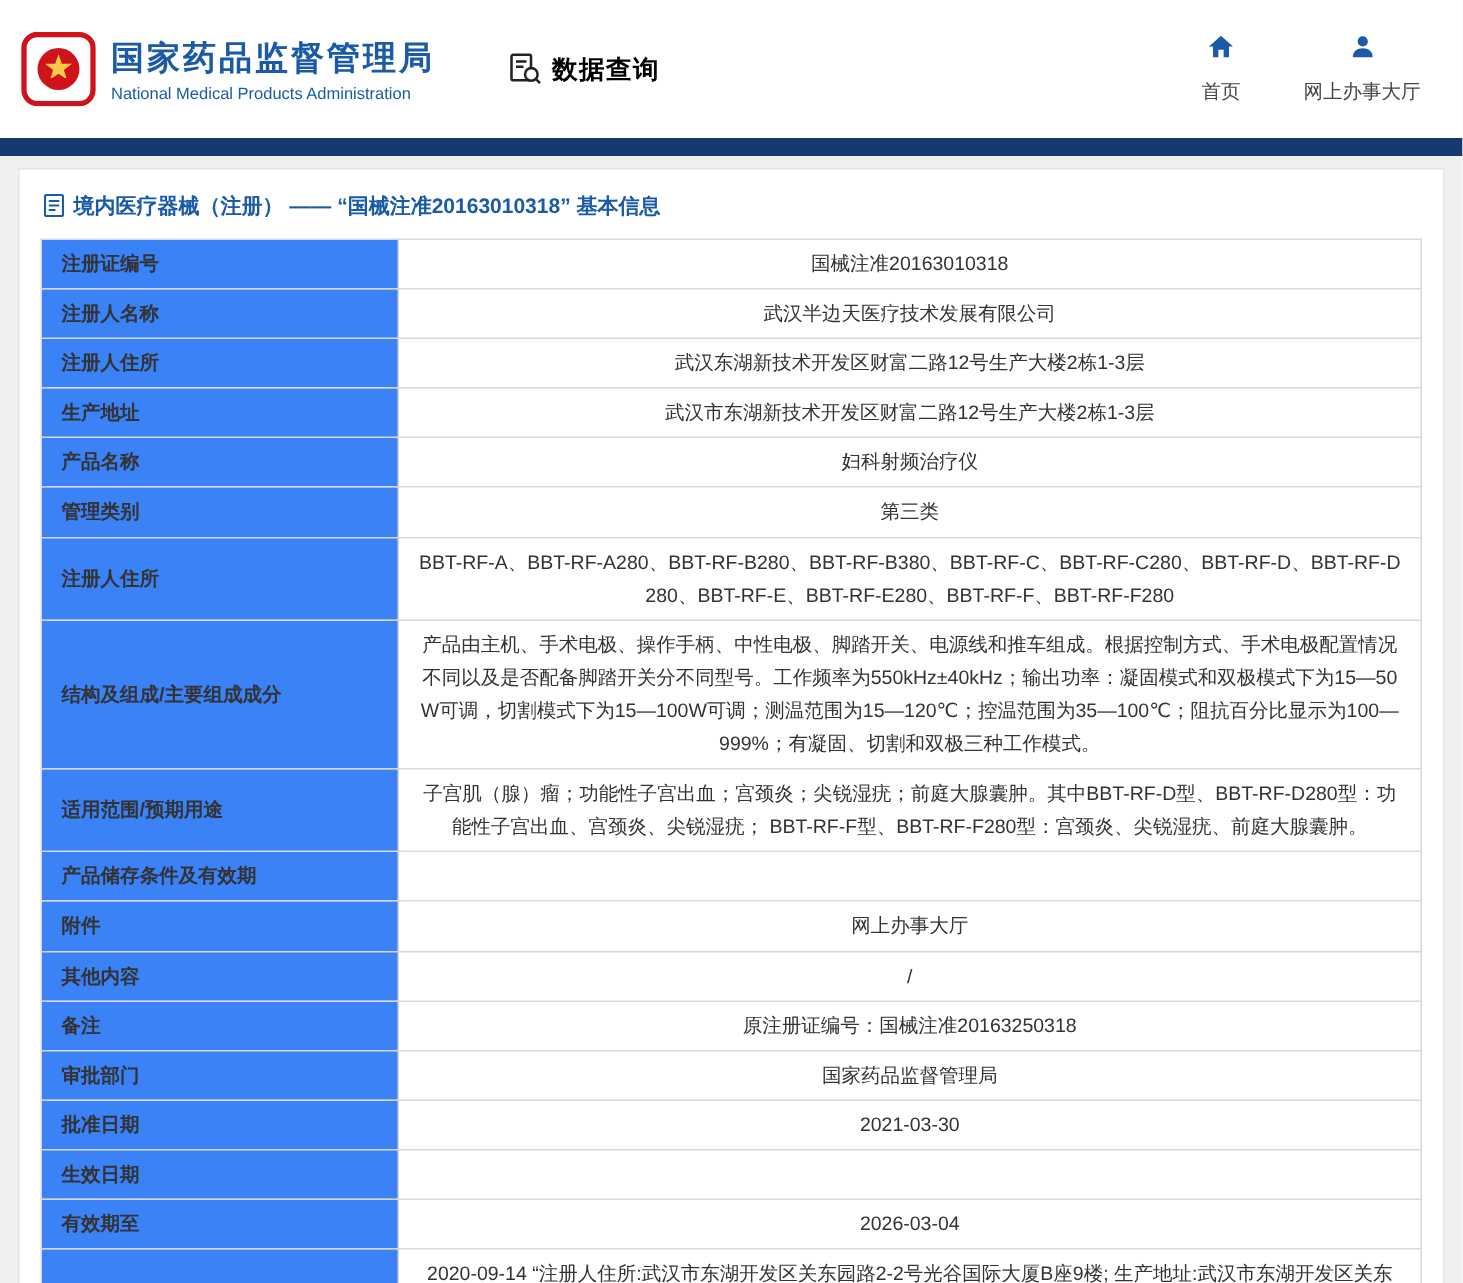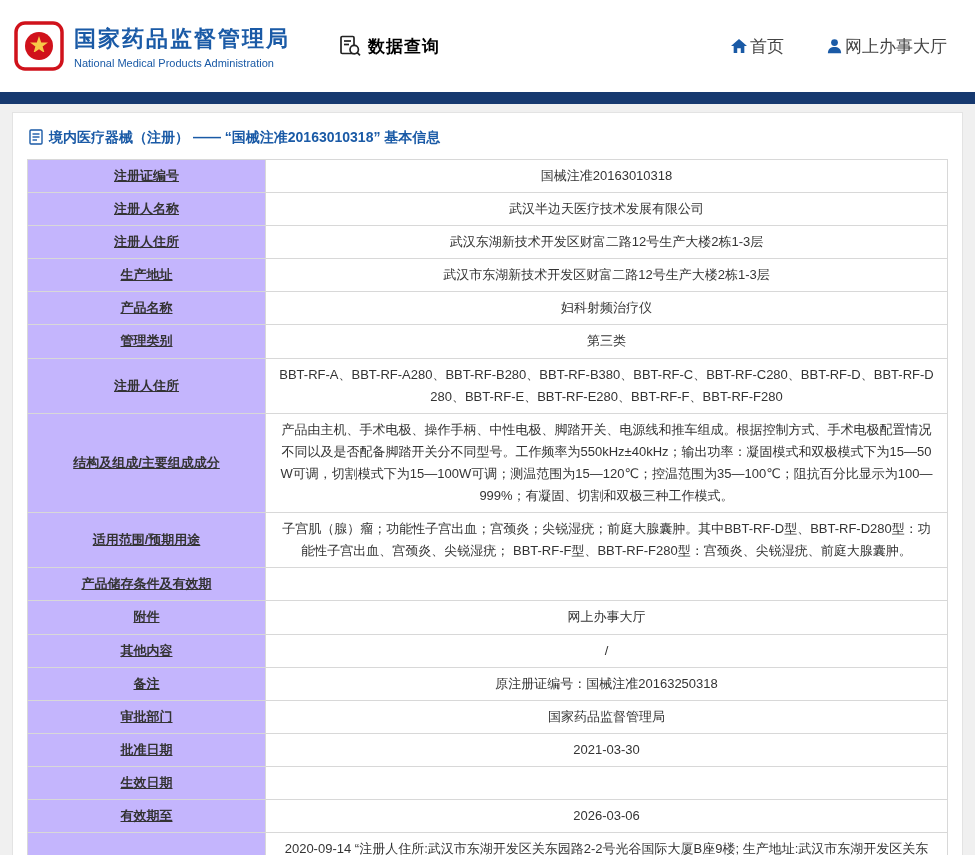--- a/index.html
+++ b/index.html
@@ -19,41 +19,41 @@
   .org-names { margin-left:10px; }
   .org-cn { color:#1a5aa6; font-size:22px; font-weight:bold; letter-spacing:2px; }
   .org-en { color:#1a5aa6; font-size:11px; margin-top:3px; }
   .data-query {
     display:flex; align-items:center; margin-left:48px; cursor:pointer;
     color:#000000; font-size:17px; font-weight:bold; letter-spacing:1px;
   }
   .data-query svg { margin-right:6px; }
   .header-right { display:flex; gap:42px; }
   .nav-item {
-    display:flex; align-items:center; gap:2px;
-    font-size:17px; color:#444; text-decoration:none; cursor:pointer;
+    display:flex; flex-direction:column; align-items:center; gap:13px;
+    font-size:13px; color:#444; text-decoration:none; cursor:pointer;
   }
   
   .blue-bar { height:12px; background:#16396f; }
   
   .main-wrap { padding:8px 12px 12px 12px; }
   .panel { background:#fff; border:1px solid #e3e3e3; padding:12px 14px 18px 14px; }
   .panel-title {
     color:#1a5aa6; font-size:14px; font-weight:bold;
     display:flex; gap:6px; padding:4px 2px 12px 2px;
   }
   
   table.info { width:100%; border-collapse:collapse; table-layout:fixed; }
   table.info th, table.info td {
     border:1px solid #d8d8d8; font-size:13px; line-height:1.7;
     padding:5px 13px; vertical-align:middle;
   }
   table.info th {
-    width:238px; background:#c4b5fd; text-align:center;
-    font-weight:bold; color:#333;text-decoration:underline;
+    width:238px; background:#3b82f6; text-align:left;
+    font-weight:bold; color:#333;
   }
   table.info td { text-align:center; color:#333; word-break:break-all; }
   td.pre { white-space:pre-line; }
 </style>
 </head>
 <body>
 
 <header class="site-header">
   <div class="header-left">
     <div class="logo-box">
@@ -171,21 +171,21 @@
         <tr>
             <th>批准日期</th>
             <td>2021-03-30</td>
           </tr>
         <tr>
             <th>生效日期</th>
             <td></td>
           </tr>
         <tr>
             <th>有效期至</th>
-            <td>2026-03-06</td>
+            <td>2026-03-04</td>
           </tr>
         <tr>
             <th>变更情况</th>
             <td class="pre">2020-09-14  “注册人住所:武汉市东湖开发区关东园路2-2号光谷国际大厦B座9楼; 生产地址:武汉市东湖开发区关东园路2-2号光谷国际大厦B座9楼” 变更为 “注册人住所:武汉东湖新技术开发区财富二路12号生产大楼2栋1-3层; 生产地址:武汉市东湖新技术开发区财富二路12号生产大楼2栋1-3层。” 。
 2021-04-25  “注册人住所:武汉市东湖开发区关东园路2-2号光谷国际大厦B座9楼。 生产地址:武汉市东湖开发区关东园路2-2号光谷国际大厦B座9楼。” 变更为 “注册人住所:武汉东湖新技术开发区财富二路12号生产大楼2栋1-3层。 生产地址:武汉市东湖新技术开发区财富二路12号生产大楼2栋1-3层。” 。</td>
           </tr>
 
       </tbody>
     </table>
   </div>

